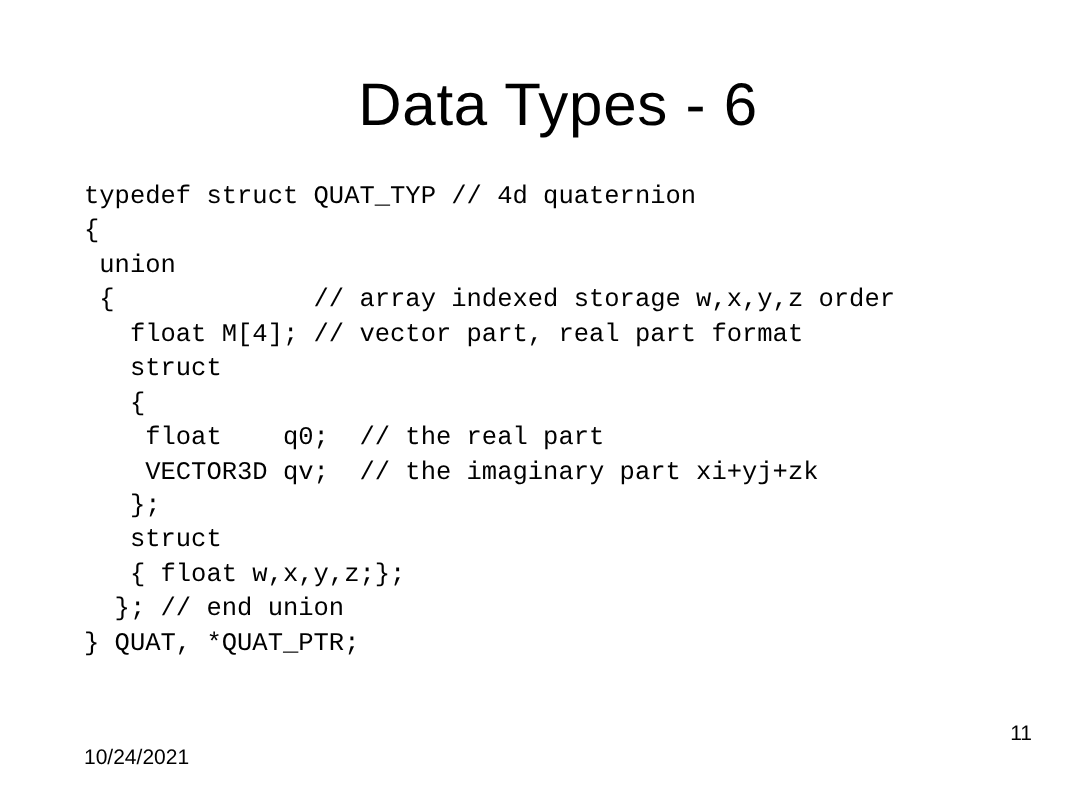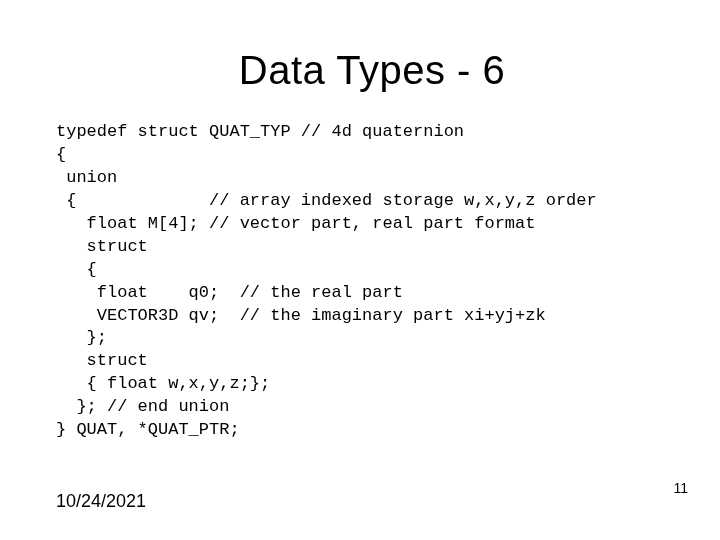--- a/index.html
+++ b/index.html
@@ -33,21 +33,21 @@
     font-size: 17px;
     line-height: 1.35;
     white-space: pre;
     padding-left: 44px;
     padding-right: 24px;
   }
   .footer-date {
     position: absolute;
     left: 44px;
     bottom: 28px;
-    font-size: 18px;
+    font-size: 14px;
   }
   .footer-page {
     position: absolute;
     right: 44px;
     bottom: 44px;
     font-size: 14px;
   }
 </style>
 </head>
 <body>

